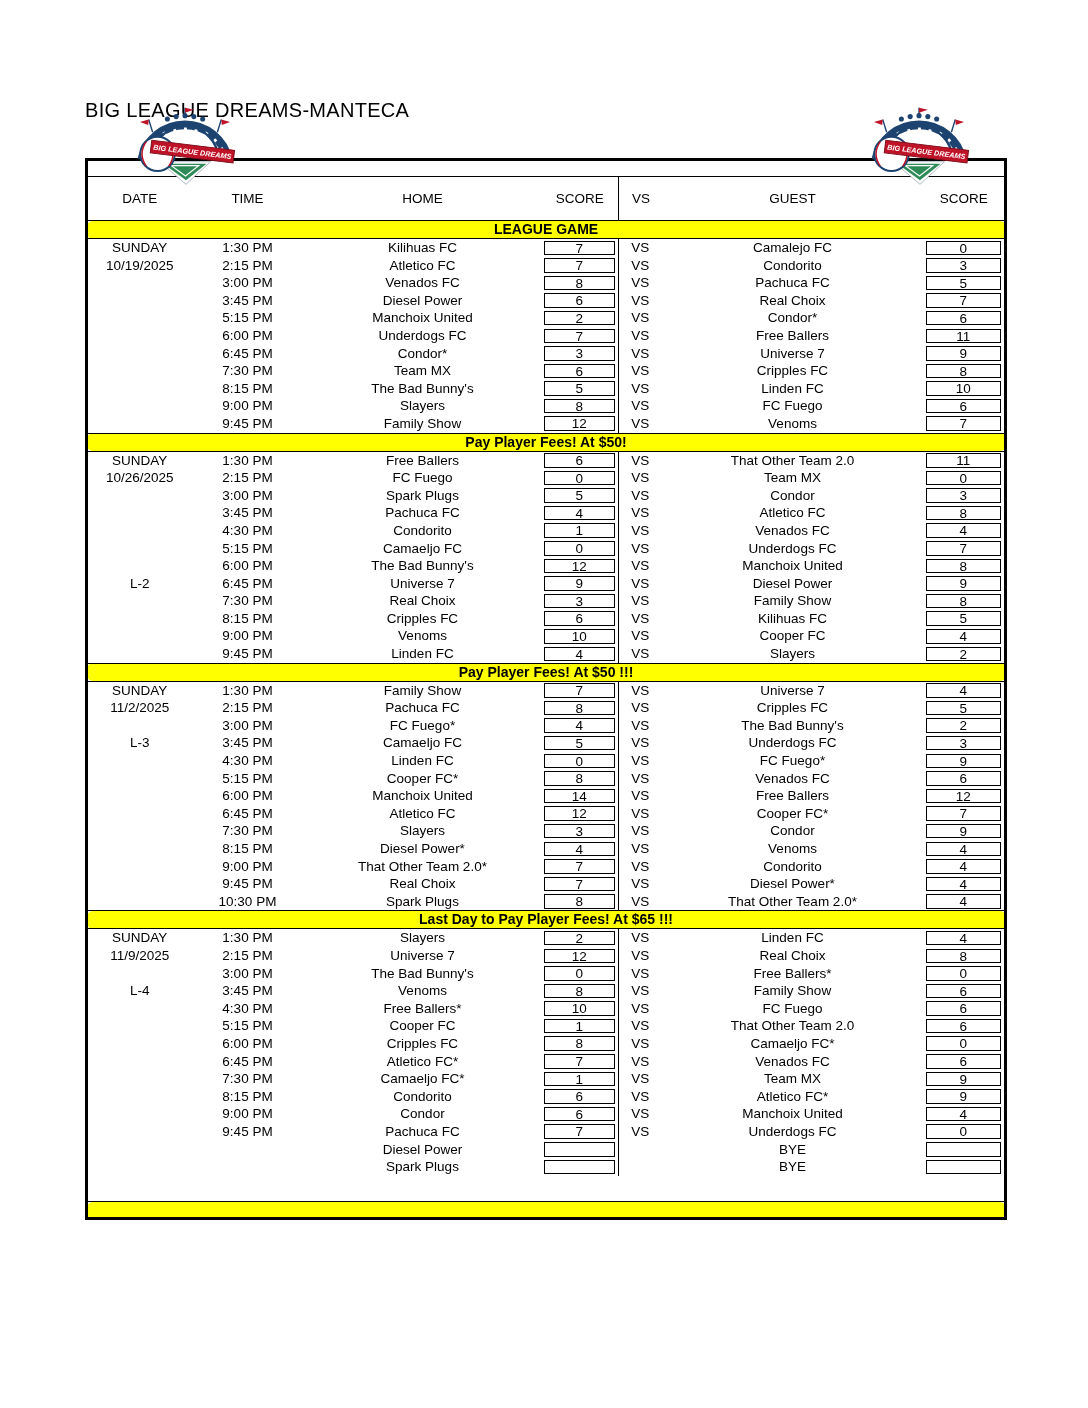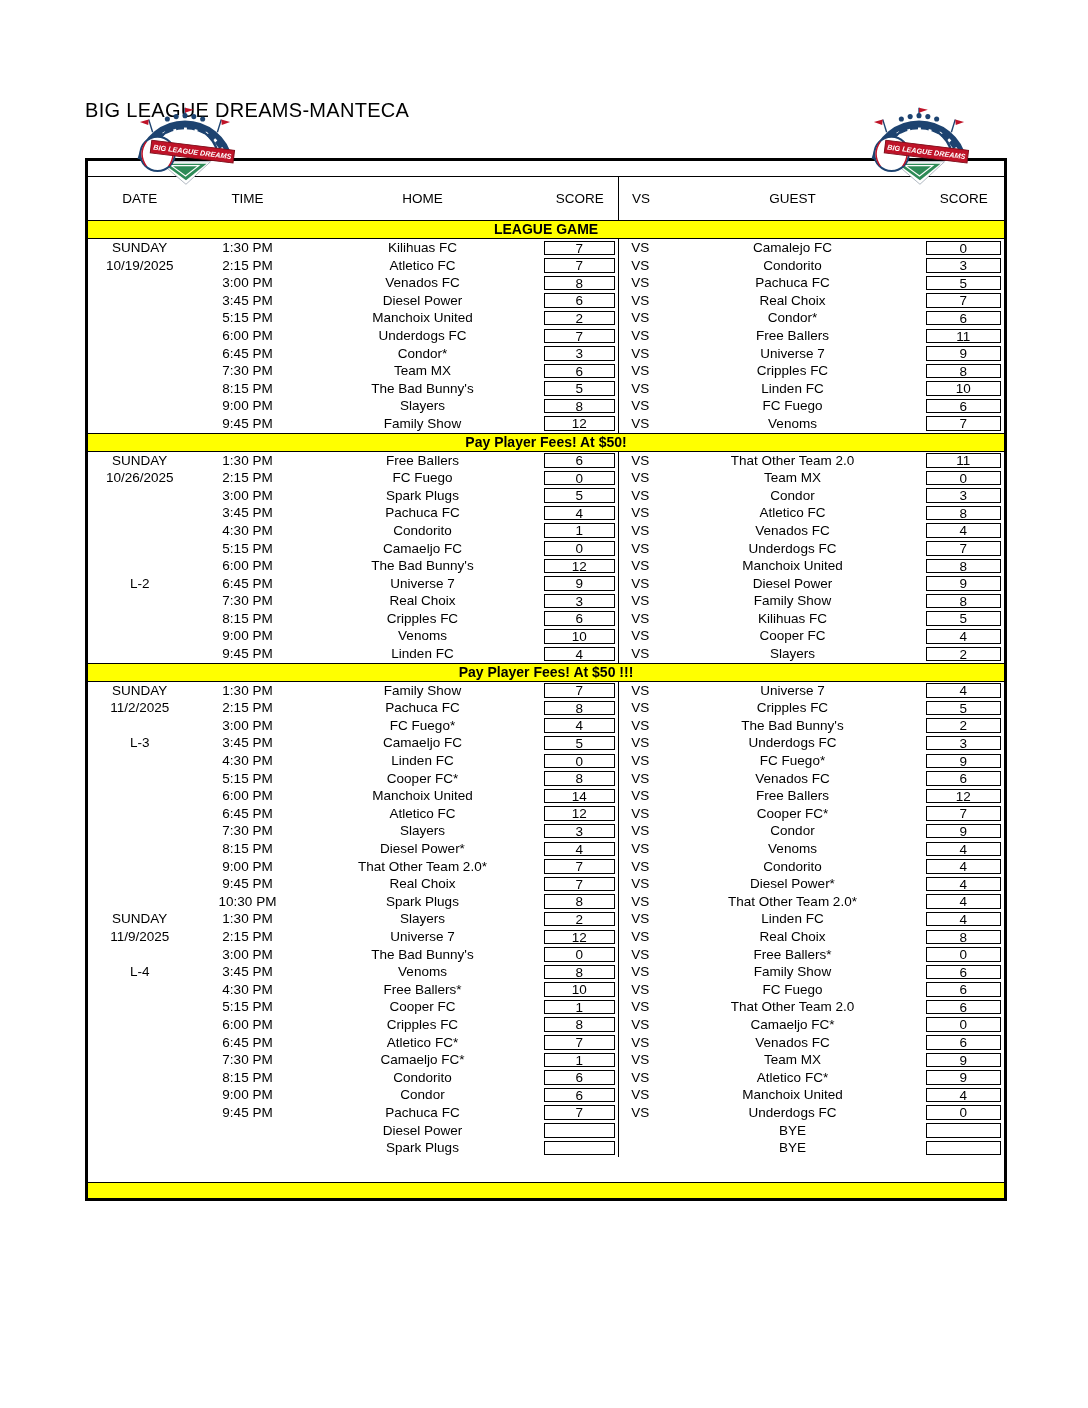--- a/index.html
+++ b/index.html
@@ -28,21 +28,21 @@
     border:3px solid #000; background:#fff; z-index:2;
   }
   .top-spacer-cell { height:17px; border-bottom:1.2px solid #000; padding:0; }
   .head-row td {
     height:17px; padding:13px; text-align:center;
     font-size:13.5px; line-height:17px; border-bottom:1.2px solid #000;
   }
   .banner-row td {
     height:17px; padding:0; text-align:center;
     background:#FFFF00; font-weight:bold; font-size:14px; line-height:17px;
-    border-top:1.5px solid #000; border-bottom:1.5px solid #000;
+    border-top:1.5px solid #000; border-bottom:1.5px solid #000;border-radius:6px;
   }
   .game-row td {
     height:17.6px; padding:0; text-align:center;
     font-size:13.5px; line-height:17.6px; white-space:nowrap; overflow:hidden;
   }
   td.c-score-home { border-right:1.5px solid #000; }
   .score-box {
     height:14.5px; margin:1px 3px 1px 2px;
     border:1px solid #000; background:#fff;
     font-size:13.5px; line-height:13.5px; text-align:center;
@@ -616,20 +616,23 @@
           <td class="c-home">Spark Plugs</td>
           <td class="c-score c-score-home">
             <div class="score-box">8</div>
           </td>
           <td class="c-vs">VS</td>
           <td class="c-guest">That Other Team 2.0*</td>
           <td class="c-score c-score-guest">
             <div class="score-box">4</div>
           </td>
         </tr>
+        <tr class="banner-row">
+          <td colspan="7" style="background: rgb(255, 255, 0);">Last Day to Pay Player Fees! At $65 !!!</td>
+        </tr>
         <tr class="game-row">
           <td class="c-date">SUNDAY</td>
           <td class="c-time">1:30 PM</td>
           <td class="c-home">Slayers</td>
           <td class="c-score c-score-home">
             <div class="score-box">2</div>
           </td>
           <td class="c-vs">VS</td>
           <td class="c-guest">Linden FC</td>
           <td class="c-score c-score-guest">

